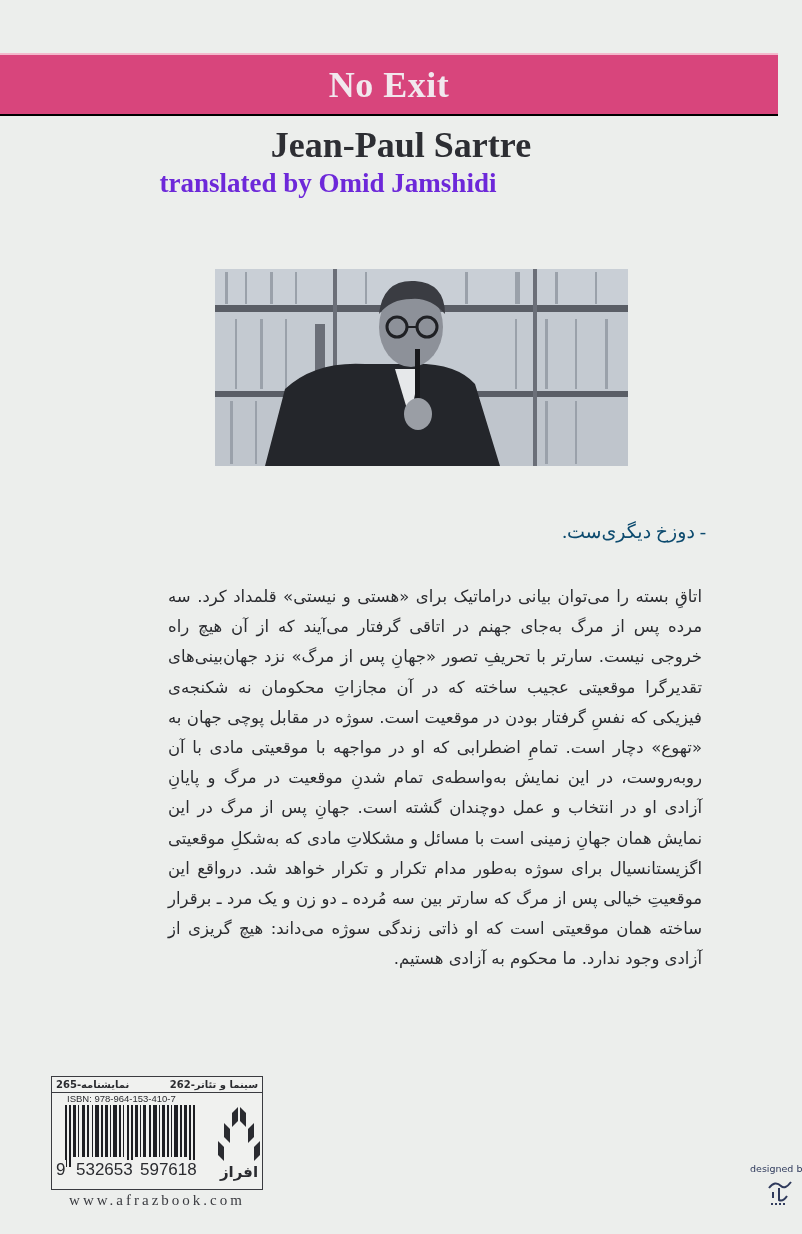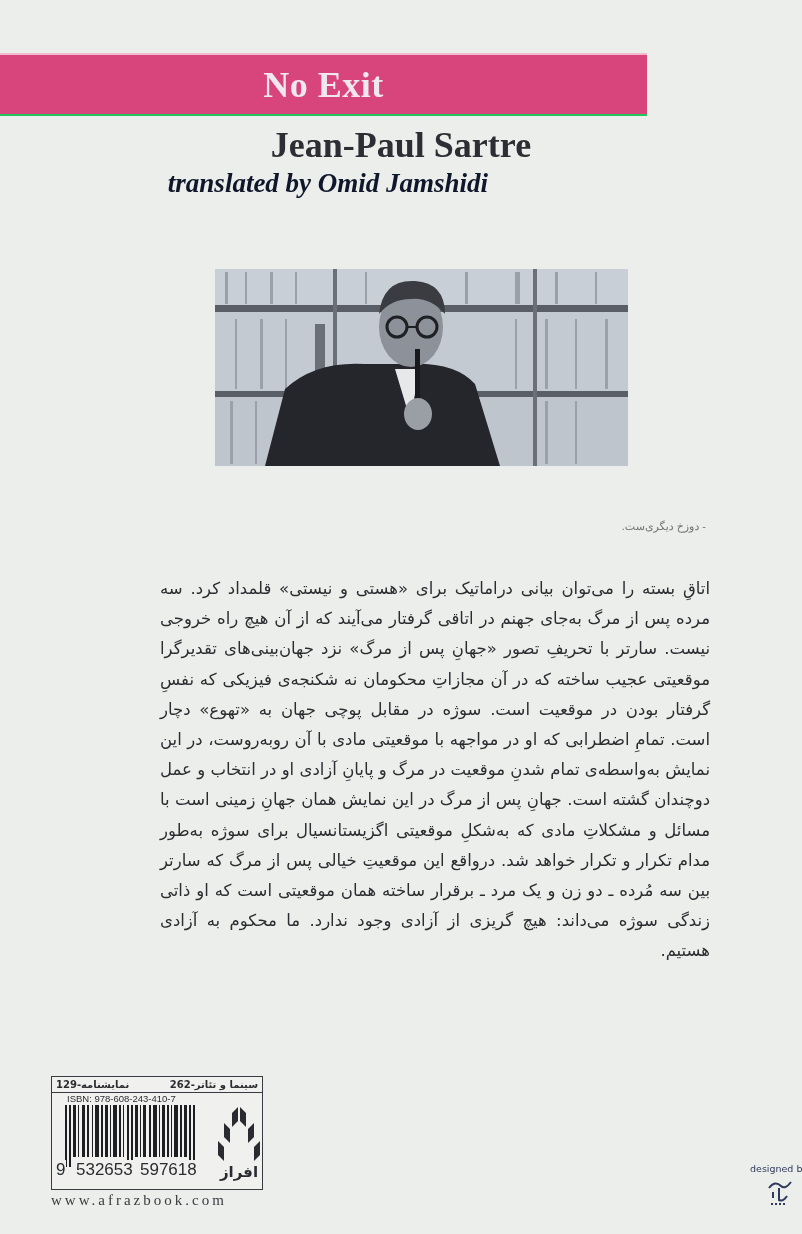--- a/index.html
+++ b/index.html
@@ -2,74 +2,74 @@
 <html><head>
 <meta charset="utf-8">
 <style>
   html, body { margin: 0; padding: 0; }
   body {
     width: 802px; height: 1234px; position: relative; overflow: hidden;
     background: #eceeec;
     font-family: "DejaVu Serif", serif;
   }
   .band {
-    position: absolute; left: 0; top: 53px; width: 647px; height: 63px;
+    position: absolute; left: 0; top: 53px; width: 778px; height: 63px;
     background: #d8457c;
-    border-top: 2px solid #f4b8cc; border-bottom: 2px solid #22c55e;
+    border-top: 2px solid #f4b8cc; border-bottom: 2px solid #000000;
     box-sizing: border-box;
     display: flex; align-items: center; justify-content: center;
   }
   .band-title {
     color: #f1e8ee; font-family: "Liberation Serif", serif; font-weight: bold;
     font-size: 36px; letter-spacing: 0.5px;
   }
   .author {
     position: absolute; left: 0; width: 802px; top: 124px; text-align: center;
     font-family: "Liberation Serif", serif; font-weight: bold; font-size: 36px; color: #2d2e33;
   }
   .translator {
     position: absolute; left: 0; width: 656px; top: 168px; text-align: center;
-    font-family: "Liberation Serif", serif; font-weight: bold; font-size: 27px; color: #0f172a; font-style: italic;
+    font-family: "Liberation Serif", serif; font-weight: bold; font-size: 27px; color: #6d28d9;
   }
   .photo {
     position: absolute; left: 215px; top: 269px; width: 413px; height: 197px;
     background: #b9bfc6; overflow: hidden;
   }
   .photo svg { display: block; }
   .quote {
     position: absolute; right: 96px; top: 520px; direction: rtl;
-    font-family: Liberation Sans, sans-serif; font-size: 11px; color: #737373;
+    font-family: Liberation Serif, serif; font-size: 19px; color: #0c4a6e;
   }
   .body-text {
     position: absolute; left: 160px; width: 550px; top: 574px; direction: rtl;
     text-align: justify; text-align-last: right;
     font-family: "DejaVu Sans", sans-serif; font-size: 16.5px; line-height: 30.2px; color: #2b2c30;
   }
-  .body-text p { margin: 0; }
+  .body-text p { margin: 8px; }
   .barcode-box {
     position: absolute; left: 51px; top: 1076px; width: 212px; height: 114px;
     border: 1.5px solid #3a3b40; background: #f0f1ef; box-sizing: border-box;
   }
   .series-row {
     height: 15px; border-bottom: 1.5px solid #3a3b40; direction: rtl;
     display: flex; justify-content: space-between; padding: 0 4px;
     font-family: "DejaVu Sans", sans-serif; font-size: 10px; font-weight: bold; color: #2b2c30; line-height: 15px;
   }
   .isbn {
     position: absolute; left: 15px; top: 16px; font-family: "Liberation Sans", sans-serif; font-size: 9.5px; color: #2b2c30;
   }
   .bars { position: absolute; left: 5px; top: 28px; }
   .ean-nums {
     position: absolute; left: 3px; top: 83px; font-family: "Liberation Sans", sans-serif; font-size: 17px; color: #2b2c30;
     width: 160px;
   }
   .ean-nums span { position: absolute; top: 0; background: #f0f1ef; padding: 0 1px; }
   .logo { position: absolute; left: 166px; top: 30px; }
   .website {
-    position: absolute; left: 51px; top: 1192px; width: 212px; text-align: left;
+    position: absolute; left: 51px; top: 1192px; width: 212px; text-align: center;
     font-family: "Liberation Serif", serif; font-size: 15px; letter-spacing: 3px; color: #3a3b40;
   }
   .designed {
     position: absolute; left: 750px; top: 1163px; font-family: "DejaVu Sans", sans-serif; font-size: 9.5px; color: #2f3a5c;
     white-space: nowrap;
   }
   .designer-mark { position: absolute; left: 765px; top: 1178px; }
 </style>
 </head>
 <body>
@@ -133,23 +133,23 @@
 
 <div class="quote">- دوزخ دیگری‌ست.</div>
 
 <div class="body-text">
   <p>اتاقِ بسته را می‌توان بیانی دراماتیک برای «هستی و نیستی» قلمداد کرد. سه مرده پس از مرگ به‌جای جهنم در اتاقی گرفتار می‌آیند که از آن هیچ راه خروجی نیست. سارتر با تحریفِ تصور «جهانِ پس از مرگ» نزد جهان‌بینی‌های تقدیرگرا موقعیتی عجیب ساخته که در آن مجازاتِ محکومان نه شکنجه‌ی فیزیکی که نفسِ گرفتار بودن در موقعیت است. سوژه در مقابل پوچی جهان به «تهوع» دچار است. تمامِ اضطرابی که او در مواجهه با موقعیتی مادی با آن روبه‌روست، در این نمایش به‌واسطه‌ی تمام شدنِ موقعیت در مرگ و پایانِ آزادی او در انتخاب و عمل دوچندان گشته است. جهانِ پس از مرگ در این نمایش همان جهانِ زمینی است با مسائل و مشکلاتِ مادی که به‌شکلِ موقعیتی اگزیستانسیال برای سوژه به‌طور مدام تکرار و تکرار خواهد شد. درواقع این موقعیتِ خیالی پس از مرگ که سارتر بین سه مُرده ـ دو زن و یک مرد ـ برقرار ساخته همان موقعیتی است که او ذاتی زندگی سوژه می‌داند: هیچ گریزی از آزادی وجود ندارد. ما محکوم به آزادی هستیم.</p>
 </div>
 
 <div class="barcode-box">
   <div class="series-row">
     <span>سینما و تئاتر-262</span>
-    <span>نمایشنامه-129</span>
+    <span>نمایشنامه-265</span>
   </div>
-  <div class="isbn">ISBN: 978-608-243-410-7</div>
+  <div class="isbn">ISBN: 978-964-153-410-7</div>
   <svg class="bars" width="160" height="62">
     <g fill="#1e1f23">
       <rect x="8" y="0" width="2" height="62"></rect>
         <rect x="12" y="0" width="2" height="62"></rect>
       <rect x="16" y="0" width="3" height="52"></rect>
         <rect x="21" y="0" width="1" height="52"></rect>
         <rect x="25" y="0" width="3" height="52"></rect>
       <rect x="30" y="0" width="2" height="52"></rect>
         <rect x="35" y="0" width="1" height="52"></rect>
         <rect x="38" y="0" width="4" height="52"></rect>

